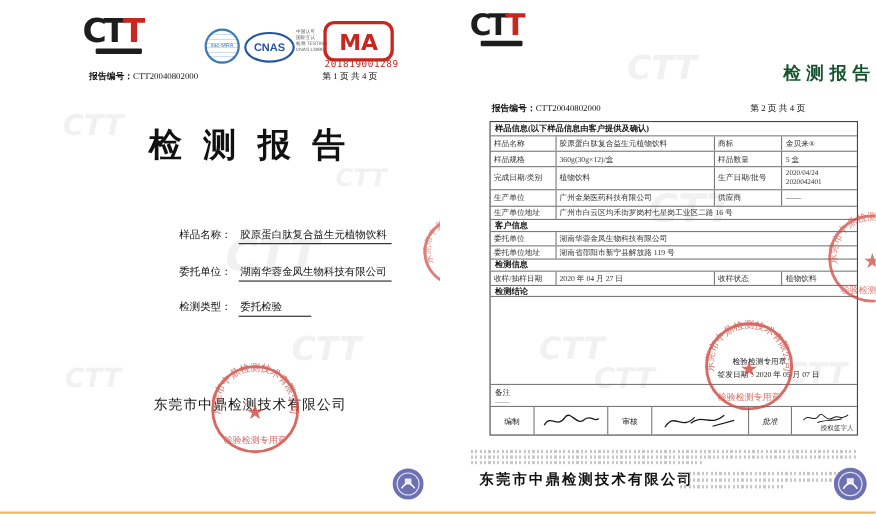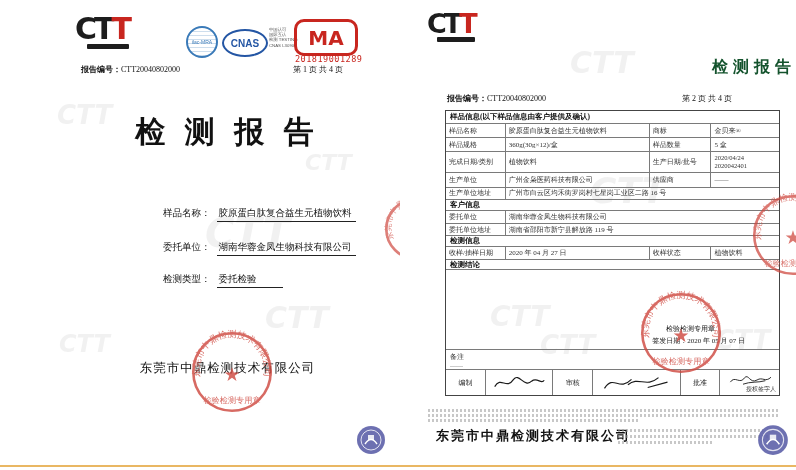--- a/index.html
+++ b/index.html
@@ -267,21 +267,21 @@
         <svg width="56" height="18" viewBox="0 0 60 20">
           <path d="M3,14 C10,2 16,18 24,6 C30,-2 36,16 44,8 C50,3 55,12 58,7" stroke="#1a1a1a" fill="none" stroke-width="1.3"></path>
         </svg>
       </div>
       <div class="c sig-label" style="width:40px;">审核</div>
       <div class="c sig-cell" style="width:88px;">
         <svg width="74" height="18" viewBox="0 0 78 20">
           <path d="M4,16 C14,0 20,20 34,6 M30,12 C42,2 50,16 64,4 M52,15 L74,9" stroke="#1a1a1a" fill="none" stroke-width="1.3"></path>
         </svg>
       </div>
-      <div class="c sig-label" style="width:40px;">批准</div>
+      <div class="c sig-label" style="width:40px;font-style:italic;">批准</div>
       <div class="c sig-cell" style="width:59px;position:relative;">
         <svg width="50" height="14" viewBox="0 0 60 20" style="margin-bottom:6px;">
           <path d="M2,13 C8,3 16,17 22,7 C28,0 30,16 40,10 C48,5 52,14 60,6 M20,16 C30,12 42,14 52,11" stroke="#1a1a1a" fill="none" stroke-width="1.3"></path>
         </svg>
         <span class="auth">授权签字人</span>
       </div>
     </div>
   </div>
 
   <svg class="stamp" style="left:218px;top:290px;opacity:.82;" width="86" height="86" viewBox="0 0 100 100">

